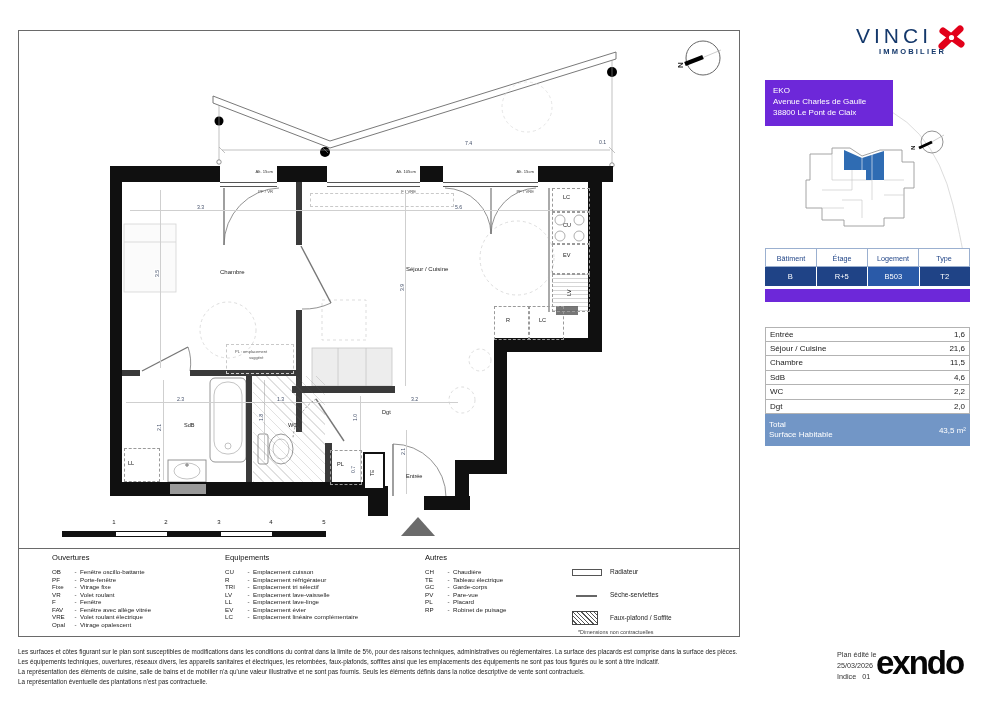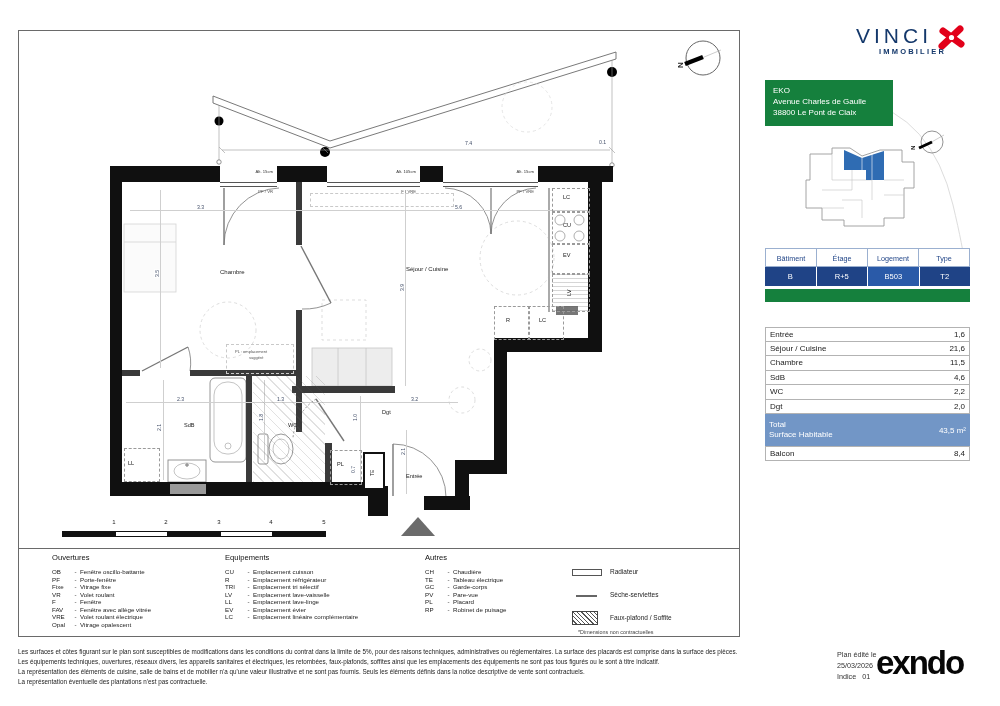--- a/index.html
+++ b/index.html
@@ -19,21 +19,21 @@
   .sill{position:absolute;height:5px;border-top:1px solid #555;border-bottom:1px solid #555;background:#fff;box-sizing:border-box;}
   .winlbl{position:absolute;font-size:4.2px;color:#333;text-align:right;white-space:nowrap;}
   .hatch{position:absolute;background:repeating-linear-gradient(45deg,rgba(90,90,90,.18) 0 1px,transparent 1px 7px);}
   .hatch2{position:absolute;background:repeating-linear-gradient(0deg,rgba(90,90,90,.25) 0 1px,transparent 1px 4px);}
   .planbox{position:absolute;left:18px;top:30px;width:722px;height:607px;border:1px solid #6a6a6a;box-sizing:border-box;}
   .legline{position:absolute;left:18px;top:548px;width:722px;height:1px;background:#6a6a6a;}
   .legtitle{position:absolute;font-size:7.6px;color:#111;}
   .legitem{display:flex;font-size:6.2px;line-height:7.5px;color:#222;white-space:nowrap;}
   .legitem .ab{width:19px;}
   .legitem .da{width:9px;text-align:center;}
-  .navybox{position:absolute;background:#15803d;color:#fff;}
+  .navybox{position:absolute;background:#6d28d9;color:#fff;}
   .uthead{position:absolute;display:flex;border:1px solid #9bb0d0;box-sizing:border-box;background:#fff;}
   .uthead div{flex:1;border-right:1px solid #9bb0d0;font-size:7.2px;color:#1F4386;text-align:center;line-height:19px;}
   .uthead div:last-child{border-right:none;}
   .utdata{position:absolute;display:flex;background:#1F4386;}
   .utdata div{flex:1;border-right:1px solid #ffffff;font-size:7.6px;color:#fff;text-align:center;line-height:19px;}
   .utdata div:last-child{border-right:none;}
   .stbl{position:absolute;width:205px;font-size:8px;}
   .strow{display:flex;justify-content:space-between;border:1px solid #b3b3b3;border-top:none;box-sizing:border-box;height:14.5px;line-height:13.5px;padding:0 4px;background:#fff;}
   .strow.first{border-top:1px solid #b3b3b3;}
   .stblue{display:flex;justify-content:space-between;background:#7296C6;color:#fff;padding:2px 4px;box-sizing:border-box;}
@@ -426,24 +426,20 @@
       <span>2,2</span>
     </div>
   <div class="strow">
       <span>Dgt</span>
       <span>2,0</span>
     </div>
   <div class="stblue" style="height:32px;align-items:center">
     <span style="line-height:10px"><span>Total</span><br><span>Surface Habitable</span></span>
     <span>43,5 m²</span>
   </div>
-  <div class="strow first" style="margin-top:0">
-      <span>Balcon</span>
-      <span>8,4</span>
-    </div>
 </div>
 
 <div class="abs fo" style="left:18px;top:648px">Les surfaces et côtes figurant sur le plan sont susceptibles de modifications dans les conditions du contrat dans la limite de 5%, pour des raisons techniques, administratives ou réglementaires. La surface des placards est comprise dans la surface des pièces.</div>
 <div class="abs fo" style="left:18px;top:658px">Les équipements techniques, ouvertures, réseaux divers, les appareils sanitaires et électriques, les retombées, faux-plafonds, soffites ainsi que les emplacements des équipements ne sont pas tous figurés ou le sont à titre indicatif.</div>
 <div class="abs fo" style="left:18px;top:668px">La représentation des éléments de cuisine, salle de bains et de mobilier n'a qu'une valeur illustrative et ne sont pas fournis. Seuls les éléments définis dans la notice descriptive de vente sont contractuels.</div>
 <div class="abs fo" style="left:18px;top:678px">La représentation éventuelle des plantations n'est pas contractuelle.</div>
 
 <div class="abs" style="left:837px;top:649px;font-size:7.2px;line-height:11px;color:#333">
   <div>Plan édité le</div>
   <div>25/03/2026</div>

